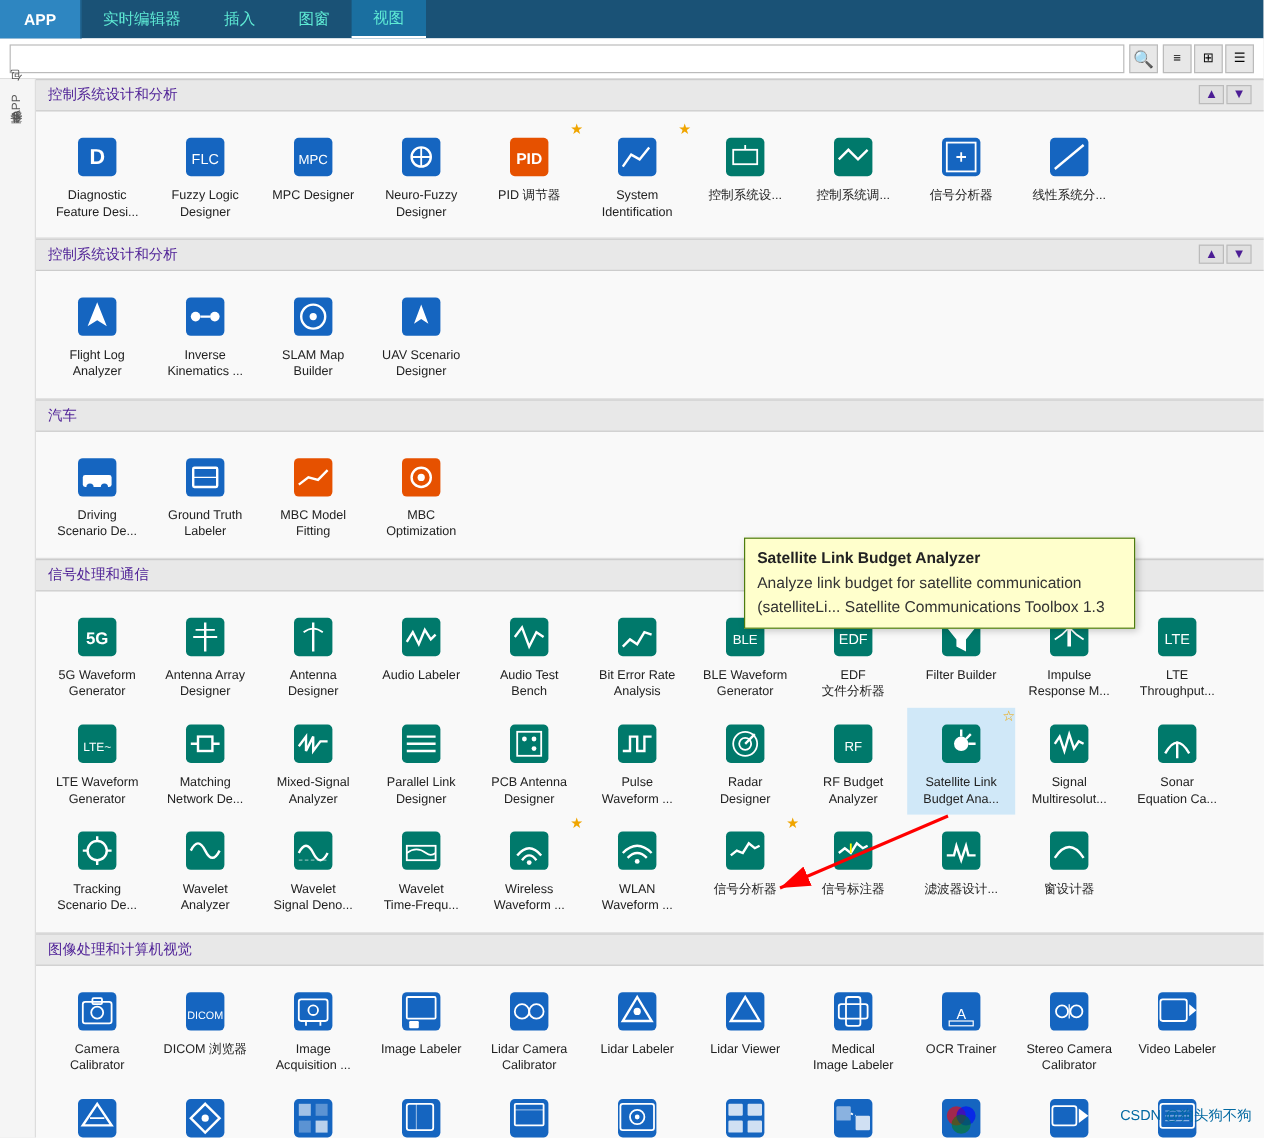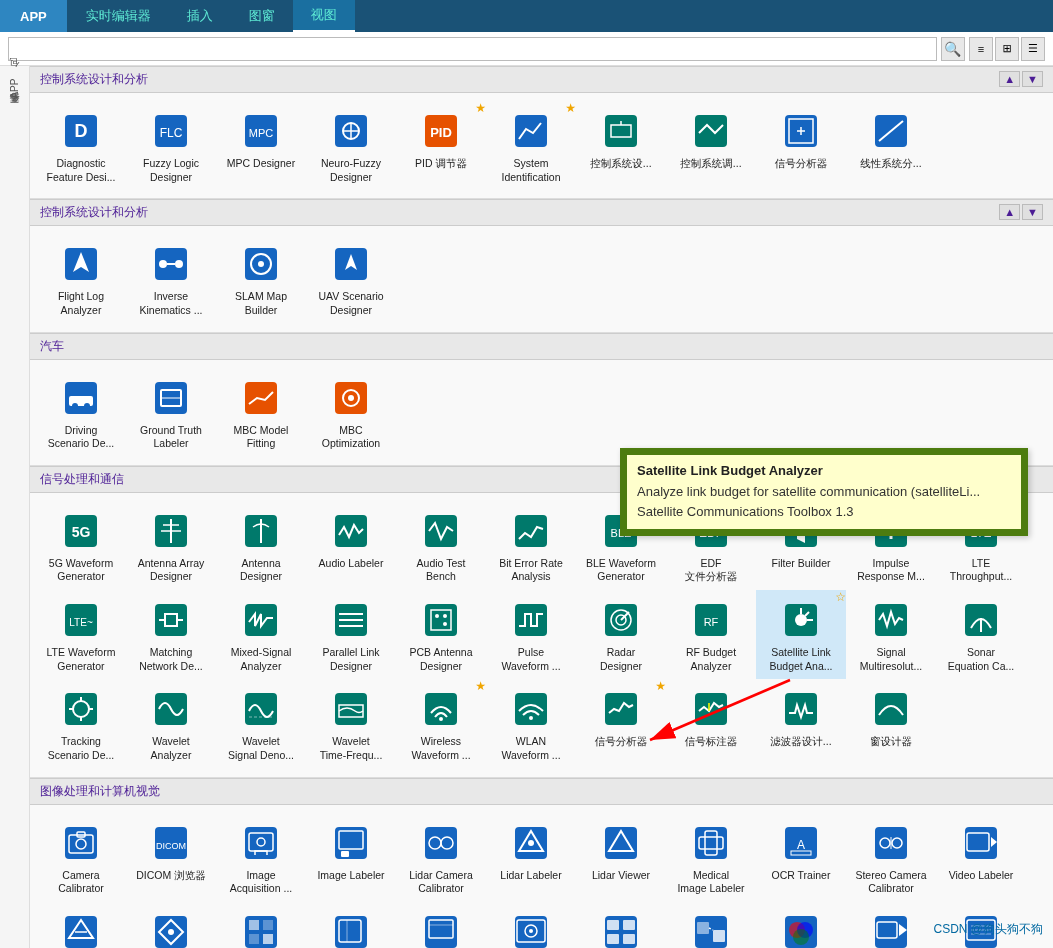--- a/index.html
+++ b/index.html
@@ -31,21 +31,21 @@
 
     
     .app-grid { display: flex; flex-wrap: wrap; padding: 8px 6px; gap: 0; }
     .app-item { width: 90px; display: flex; flex-direction: column; align-items: center; padding: 6px 4px; cursor: pointer; position: relative; }
     .app-icon { width: 48px; height: 48px; display: flex; align-items: center; justify-content: center; position: relative; }
     .app-icon svg { width: 40px; height: 40px; }
     .app-label { text-align: center; font-size: 10.5px; color: #222; margin-top: 2px; line-height: 1.3; word-break: break-word; max-width: 86px; }
     .star-badge { position: absolute; top: 0; right: 0; color: #f0a500; font-size: 12px; }
 
     
-    .tooltip-box { position: absolute; left: 620px; top: 448px; width: 408px; background: #ffffcc; border: 7px solid #4d7c0f; padding: 8px 10px; z-index: 100; box-shadow: 2px 2px 6px rgba(0,0,0,0.2); }
+    .tooltip-box { position: absolute; left: 620px; top: 448px; width: 326px; background: #ffffcc; border: 1px solid #4d7c0f; padding: 8px 10px; z-index: 100; box-shadow: 2px 2px 6px rgba(0,0,0,0.2); }
     .tooltip-title { font-weight: bold; font-size: 13px; color: #222; margin-bottom: 4px; }
     .tooltip-desc { font-size: 13px; color: #333; line-height: 1.5; }
 
     
     .section { border-bottom: 1px solid #ddd; }
 
     .watermark { position: fixed; bottom: 10px; right: 10px; font-size: 12px; color: #0369a1; }
   </style>
 </head>
 <body>

